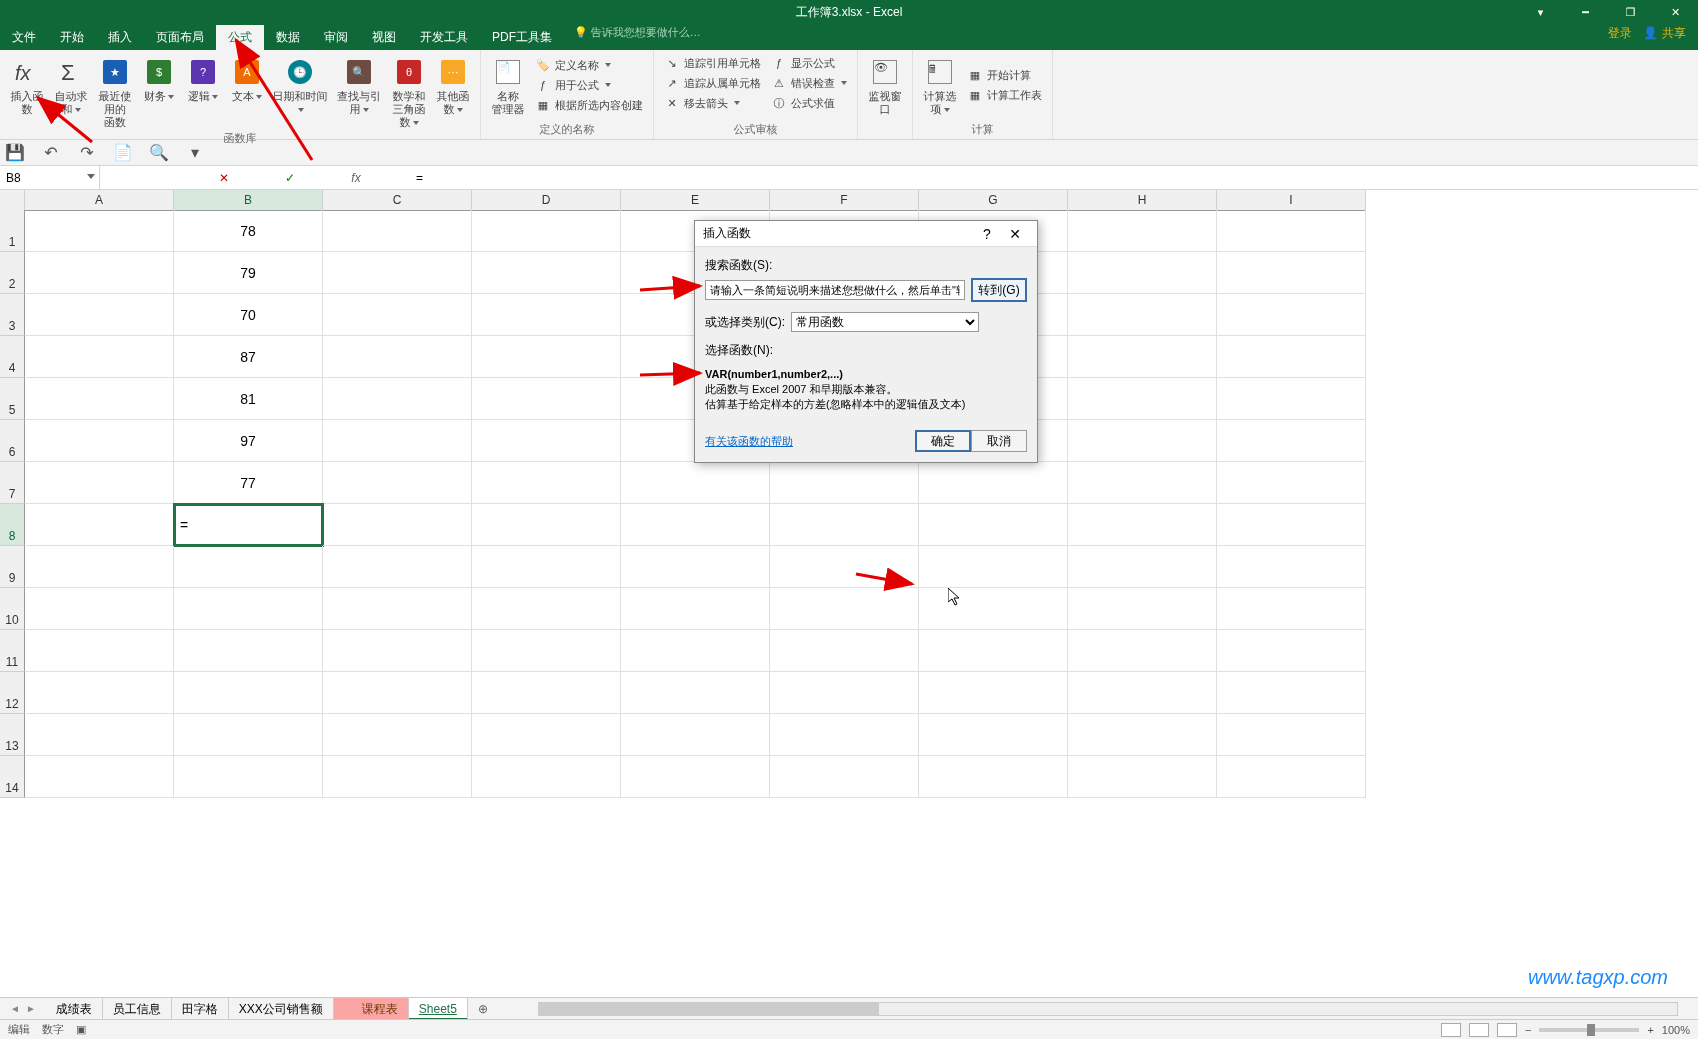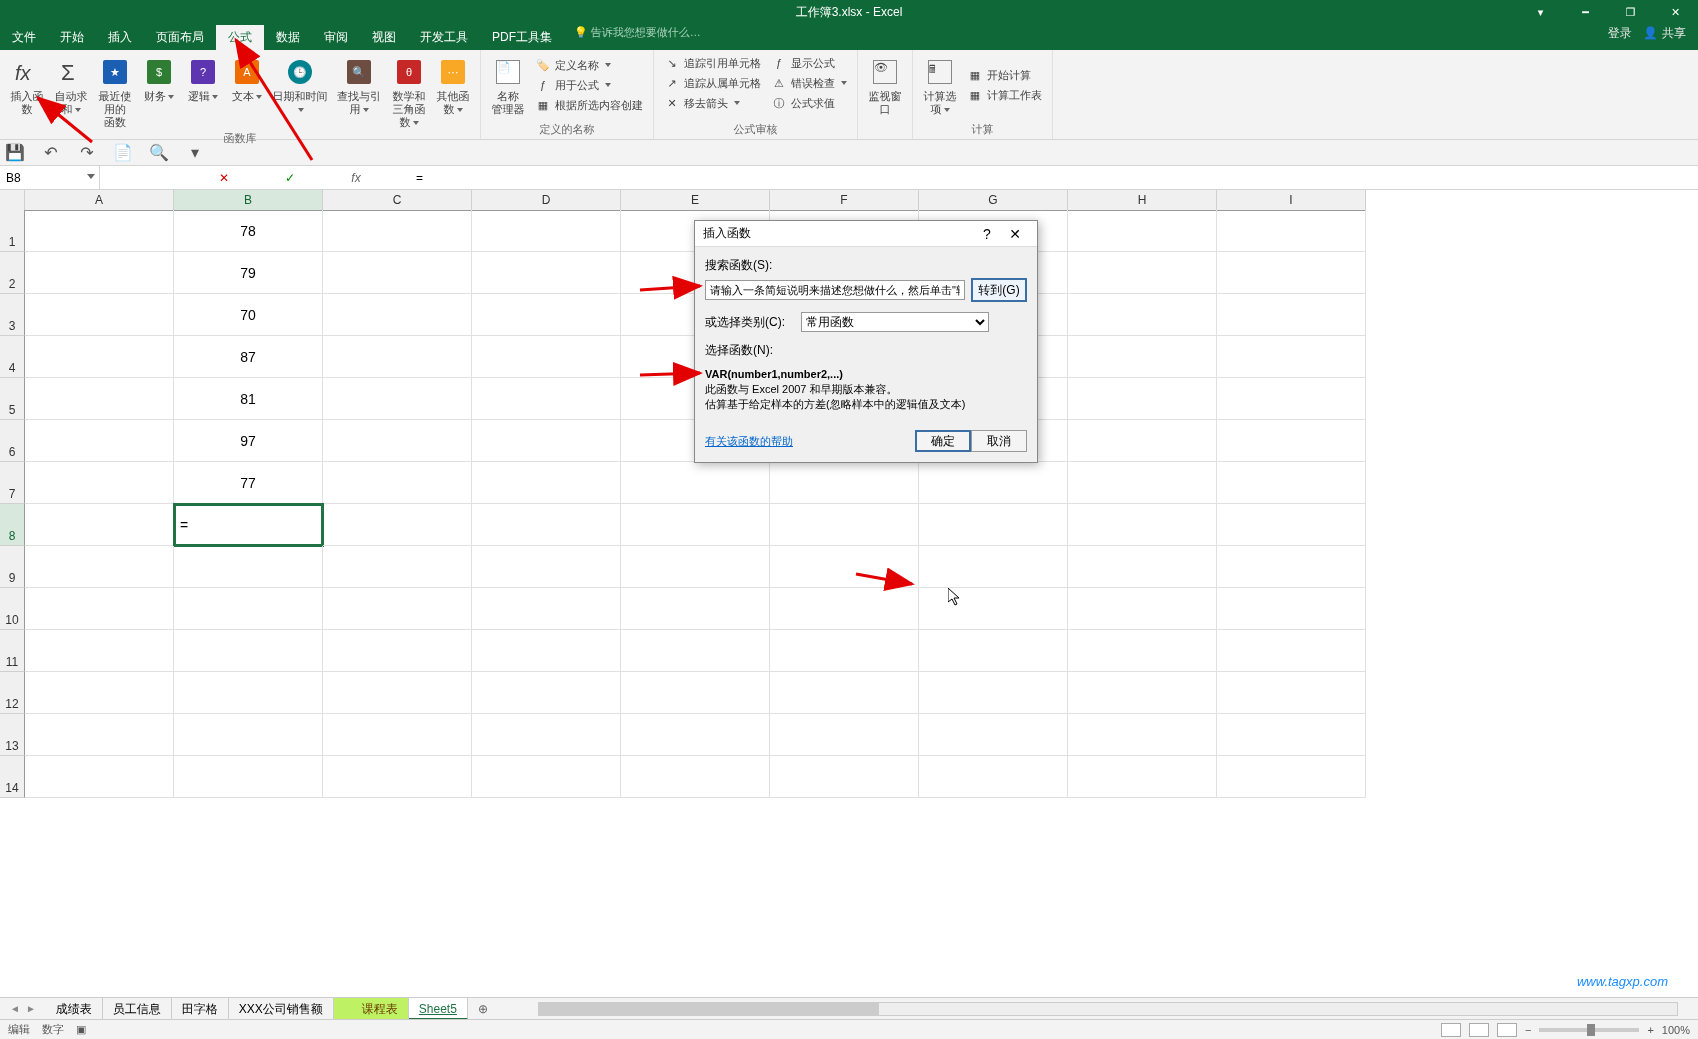--- a/index.html
+++ b/index.html
@@ -9,21 +9,21 @@
 .titlebar .title { position: absolute; left: 50%; transform: translateX(-50%); }
 .titlebar .win-ctrl { margin-left: auto; display: flex; gap: 0px; }
 .titlebar .win-btn { width: 45px; height: 25px; display:flex; align-items:center; justify-content:center; color:#fff; font-size:11px; }
 
 .menubar { background: #0e6837; height: 25px; display: flex; align-items: flex-start; color: #fff; font-size: 12px; }
 .menubar .tab { padding: 0 12px; height: 25px; line-height:25px; cursor:pointer; }
 .menubar .tab.file { background: #0e6837; }
 .menubar .tab.active { background: #f3f3f3; color: #217346; }
 .menubar .tellme { color: #a7d0bb; margin-left: 10px; font-size:11px; }
 .menubar .right-area { margin-left:auto; display:flex; gap:12px; padding-right:12px; }
-.menubar .right-area span { color:#e5e5e5; font-size:12px; }
+.menubar .right-area span { color:#eab308; font-size:12px; }
 
 .ribbon { background: #f3f3f3; border-bottom: 1px solid #d4d4d4; height: 90px; display:flex; font-size:11px; color:#444; }
 .ribbon .group { border-right: 1px solid #e0e0e0; padding: 4px 6px 2px 6px; display:flex; flex-direction:column; justify-content:space-between; align-items:center; }
 .ribbon .group-row { display:flex; gap:2px; }
 .ribbon .btn-lg { display:flex; flex-direction:column; align-items:center; justify-content:flex-start; width:42px; padding-top:2px; cursor:pointer; }
 .ribbon .btn-lg .lbl { font-size:11px; text-align:center; line-height:13px; margin-top:2px; }
 .ribbon .ico { width:32px; height:32px; display:flex; align-items:center; justify-content:center; }
 .ribbon .group-label { font-size:11px; color:#666; text-align:center; padding-top:2px; }
 .ribbon .small-row { display:flex; align-items:center; font-size:11px; gap:4px; padding:1px 4px; white-space:nowrap; cursor:pointer;}
 .ribbon .small-ico { width:16px; height:16px; display:inline-flex; align-items:center; justify-content:center; }
@@ -53,55 +53,55 @@
 .col-headers .active-col { background:#d8e8dc; color:#0e6837; }
 
 .dialog { position:absolute; left:694px; top:220px; width:344px; background:#f0f0f0; border:1px solid #888; box-shadow:2px 2px 10px rgba(0,0,0,0.3); font-size:12px; }
 .dlg-title { height:26px; display:flex; align-items:center; padding:0 8px; background:#fff; border-bottom:1px solid #ddd; }
 .dlg-title .t { flex:1; }
 .dlg-title .btn { width:28px; text-align:center; font-size:14px; cursor:pointer; }
 .dlg-body { padding:10px; }
 .dlg-body .lbl { margin-bottom:4px; }
 .dlg-body input[type=text] { width:260px; height:20px; border:1px solid #999; padding:0 4px; font-size:11px; background:#fff; }
 .dlg-body .go-btn { float:right; width:56px; height:24px; border:2px solid #3b6ea5; background:#eef4fb; font-size:12px; cursor:pointer; margin-left:6px; }
-.dlg-body .category-row { margin-top:10px; display:flex; align-items:center; gap:16px; clear:both; }
+.dlg-body .category-row { margin-top:10px; display:flex; align-items:center; gap:6px; clear:both; }
 .dlg-body select { width:188px; height:20px; border:1px solid #999; background:#fff; font-size:12px; }
 .func-list { width:322px; height:98px; border:1px solid #999; background:#fff; margin-top:4px; overflow-y:scroll; font-size:12px; }
 .func-list div { padding:1px 6px; cursor:pointer; }
 .func-list .sel { background:#1a63c6; color:#fff; }
 .desc-box { margin-top:8px; font-size:11px; line-height:15px; }
 .desc-box .sig { font-weight:bold; }
 .dlg-footer { display:flex; align-items:center; padding:8px 10px 10px 10px; }
 .dlg-footer a { color:#0066cc; font-size:11px; }
 .dlg-footer .spacer { flex:1; }
 .dlg-footer button { width:56px; height:22px; border:1px solid #999; background:#f4f4f4; font-size:12px; cursor:pointer; }
 .dlg-footer button.primary { border:2px solid #3b6ea5; }
 
 .arrow { position:absolute; pointer-events:none; }
 
 .sheet-tabs { position:absolute; left:0; bottom:20px; right:0; height:22px; background:#f3f3f3; border-top:1px solid #ccc; display:flex; align-items:center; font-size:12px; }
 .sheet-tabs .nav { display:flex; gap:6px; padding:0 10px; color:#888; }
 .sheet-tabs .nav span{ cursor:pointer; font-size:10px;}
 .sheet-tabs .tab { padding:0 10px; height:22px; line-height:22px; border-right:1px solid #ccc; background:#f3f3f3; cursor:pointer; }
 .sheet-tabs .tab.active { background:#fff; border-bottom:2px solid #217346; color:#217346;text-decoration:underline; }
-.sheet-tabs .tab.orange { background:#bef264; color:#5a3; color:#6b3b00;padding-left:28px;}
+.sheet-tabs .tab.orange { background:#fca5a5; color:#5a3; color:#6b3b00;padding-left:28px;}
 .sheet-tabs .add { padding:0 10px; color:#666; cursor:pointer;}
 .sheet-tabs .scrollbar-h { flex:1; margin:0 20px 0 40px; height:14px; background:#eee; border:1px solid #ccc; position:relative; }
 .sheet-tabs .scrollbar-h .thumb { position:absolute; left:0; width:340px; top:0; bottom:0; background:#ccc; }
 
 .statusbar { position:absolute; left:0; bottom:0; right:0; height:20px; background:#f3f3f3; border-top:1px solid #ccc; display:flex; align-items:center; font-size:11px; color:#555; padding:0 8px; gap:12px;}
 .statusbar .right { margin-left:auto; display:flex; gap:8px; align-items:center;}
 .statusbar .view-btn { width:20px; height:14px; border:1px solid #aaa; background:#fff;}
 .statusbar .zoom-slider{ width:100px; height:4px; background:#ccc; position:relative;}
 .statusbar .zoom-slider .knob{position:absolute; left:48px; top:-4px; width:8px; height:12px; background:#888;}
 
 .watermark { position:absolute; right:30px; bottom:50px; }
 .watermark .cn { color:#f00; font-size:36px; font-weight:bold; font-style:italic; }
 .watermark .tag { display:inline-block; background:#1a8cff; color:#fff; border-radius:14px; padding:6px 14px; font-size:32px; font-weight:bold; margin-left:6px; font-style:italic;}
-.watermark .url { color:#1a8cff; font-size:13px; font-style:italic;}
+.watermark .url { color:#1a8cff; font-size:20px; font-style:italic;}
 
 .tri-down { display:inline-block; width:0;height:0;border-left:3px solid transparent;border-right:3px solid transparent;border-top:4px solid #666; vertical-align:middle; margin-left:2px;}
 </style>
 </head>
 <body>
 
 <div class="titlebar">
   <div class="title">工作簿3.xlsx - Excel</div>
   <div class="win-ctrl">
     <div class="win-btn">▾</div>

